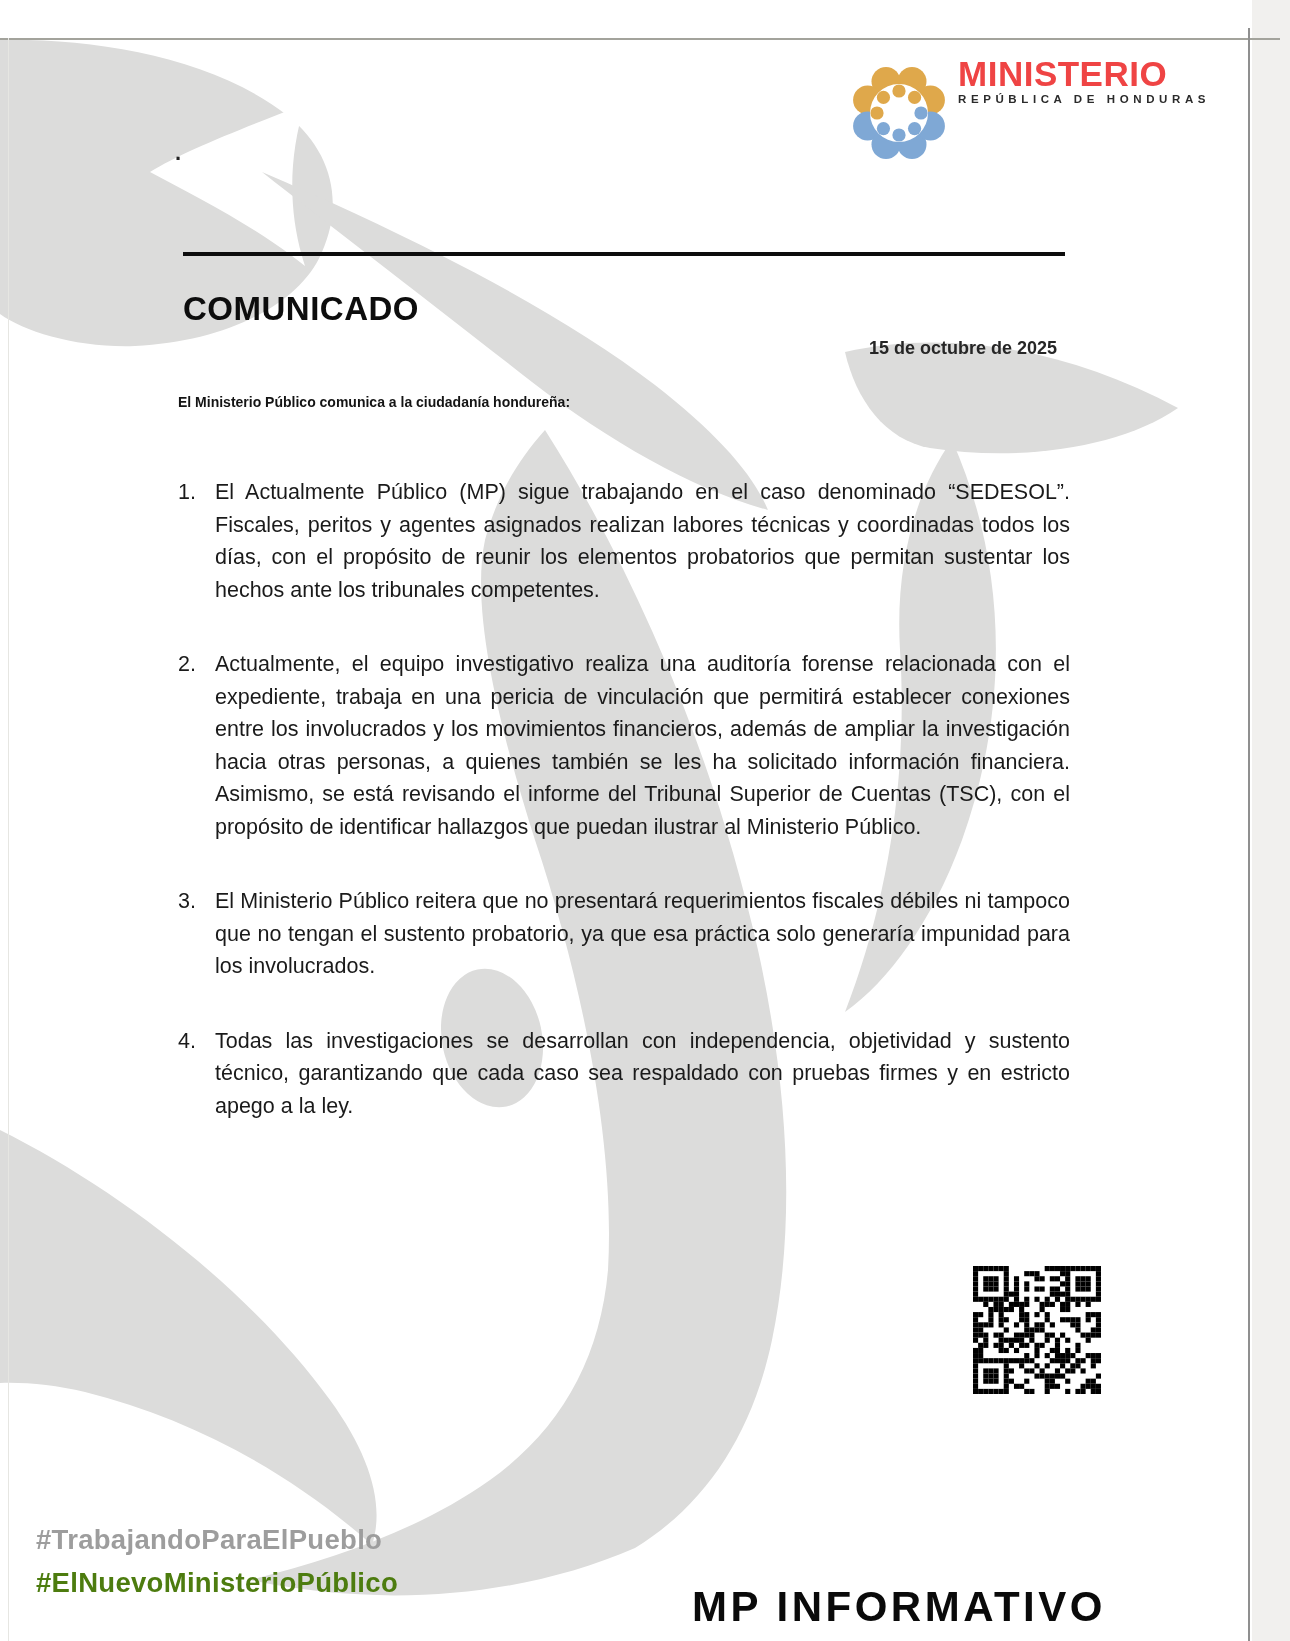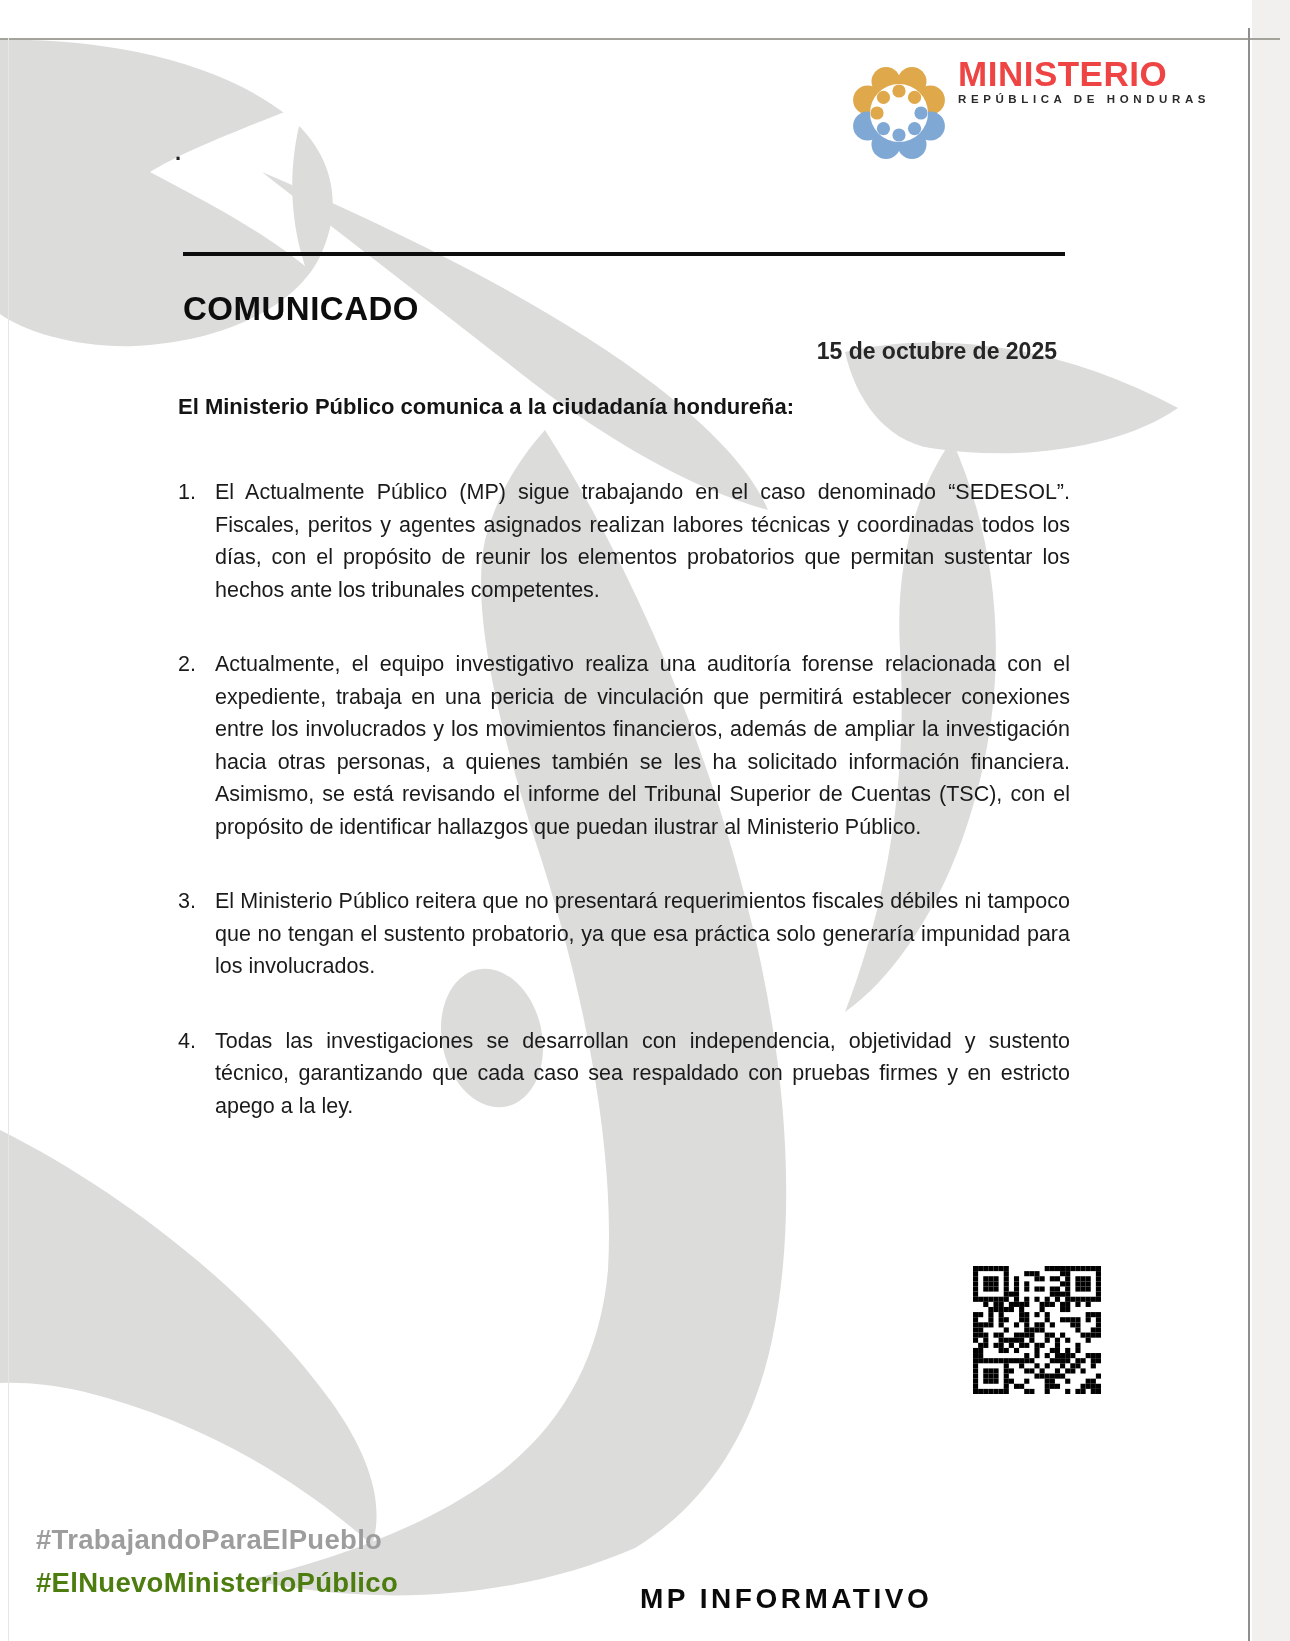--- a/index.html
+++ b/index.html
@@ -25,36 +25,36 @@
   .logo-title { font-size:35px; font-weight:bold; color:#ef4444; line-height:39px; letter-spacing:0.5px; }
   .logo-sub { margin-top:0; font-size:11.5px; font-weight:bold; color:#2b2b2b; letter-spacing:4.6px; white-space:nowrap; }
 
   .stray-dot { position:absolute; left:175px; top:140px; font-size:22px; font-weight:bold; color:#222; }
 
   .rule { position:absolute; left:183px; top:252px; width:882px; height:4px; background:#0d0d0d; }
 
   .doc-title { position:absolute; left:183px; top:290px; width:882px; text-align:left;
     font-size:33px; font-weight:bold; color:#0d0d0d; letter-spacing:0.5px; }
   .doc-date { position:absolute; left:183px; top:338px; width:874px; text-align:right;
-    font-size:23px; font-weight:bold; color:#262626; }
+    font-size:18px; font-weight:bold; color:#262626; }
   .doc-intro { position:absolute; left:178px; top:394px; width:900px;
-    font-size:22px; font-weight:bold; color:#141414; }
+    font-size:14px; font-weight:bold; color:#141414; }
 
   .list { position:absolute; left:178px; top:476px; width:892px; }
   .item { display:flex; margin-bottom:42px; }
   .item .num { width:37px; flex-shrink:0; font-size:21.5px; color:#1a1a1a; line-height:32.5px; }
   .item .txt { flex:1; font-size:21.5px; color:#1a1a1a; line-height:32.5px; text-align:justify; }
 
   .qr { position:absolute; left:973px; top:1266px; width:128px; height:128px; }
 
   .hashtags { position:absolute; left:36px; top:1518px; }
   .hashtag { font-size:27.5px; font-weight:bold; line-height:43px; letter-spacing:0.3px; }
 
-  .brand { position:absolute; left:640px; top:1583px; width:518px; text-align:left;
-    font-size:28px; font-weight:bold; color:#0a0a0a; letter-spacing:3.5px; }
+  .brand { position:absolute; left:640px; top:1583px; width:518px; text-align:center;
+    font-size:42px; font-weight:bold; color:#0a0a0a; letter-spacing:3.5px; }
 </style>
 </head>
 <body>
 
 <div class="page">
 
   <svg class="watermark" viewBox="0 0 1290 1641" aria-hidden="true">
     <g fill="#dcdcdb">
       <path d="M0,40 C95,38 215,58 288,116 C330,150 345,200 322,252 C300,305 225,342 135,346 C78,348 25,332 0,314 Z"></path>
       <path fill="#ffffff" d="M305,104 C238,130 182,152 150,172 C197,197 258,228 305,266 C288,214 288,158 305,104 Z"></path>

